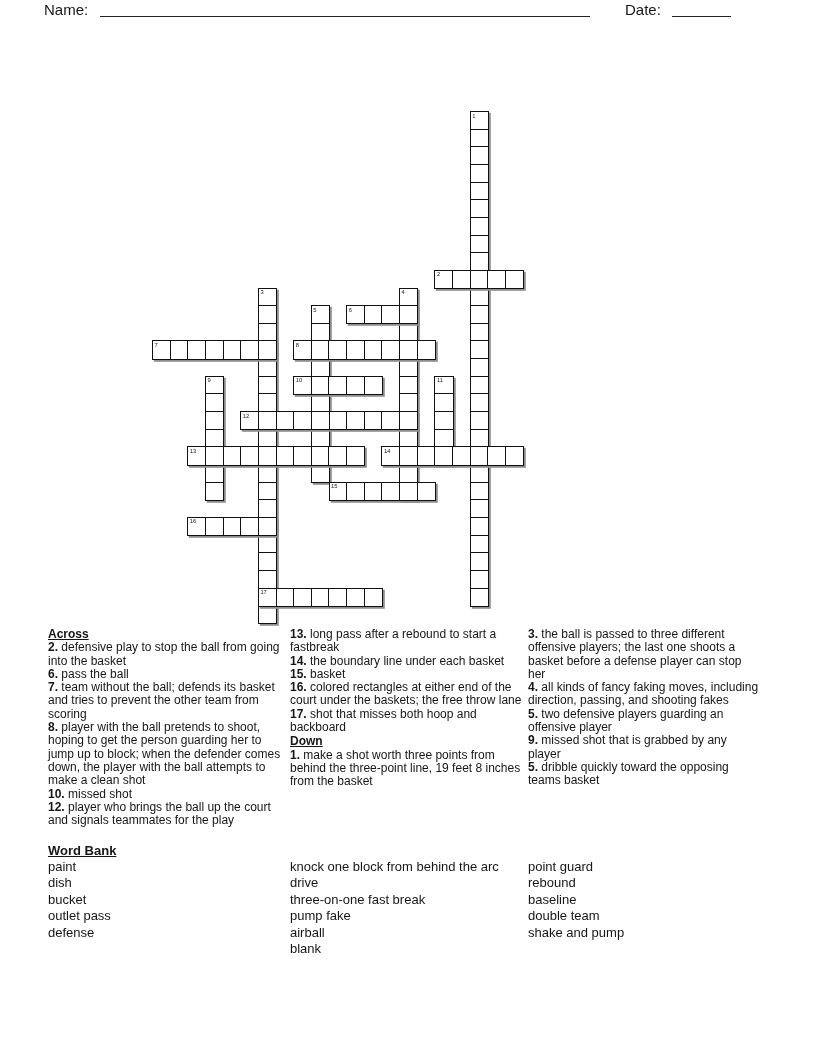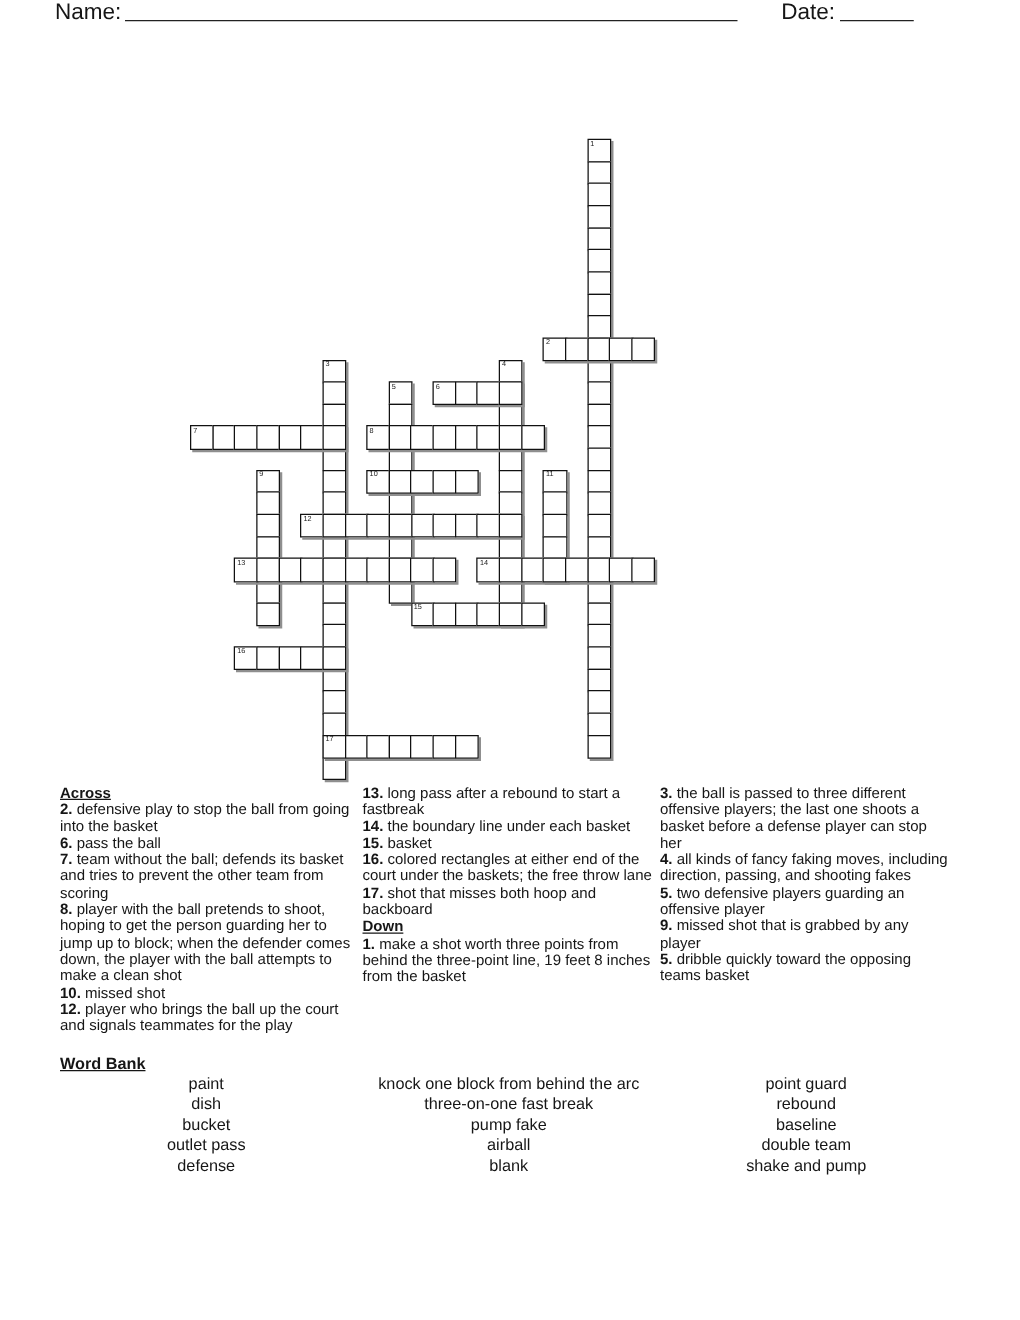--- a/index.html
+++ b/index.html
@@ -11,21 +11,21 @@
   .page{
     position:relative;
     width:816px;
     height:1056px;
     background:#fff;
     overflow:hidden;
     font-family:"Liberation Sans","DejaVu Sans",sans-serif;
     color:var(--text);
   }
   
-  .hdr-label{position:absolute;top:1px;font-size:18px;line-height:17px;color:var(--text);}
+  .hdr-label{position:absolute;top:1px;font-size:15px;line-height:17px;color:var(--text);}
   #name-label{left:44px;}
   #date-label{left:625px;}
   .blank-line{position:absolute;top:16px;border-bottom:1.4px solid #222;height:0;}
   #name-line{left:100px;width:490px;}
   #date-line{left:672px;width:59px;}
   
   .title-wrap{position:absolute;top:38px;left:0;width:816px;text-align:center;}
   .title-wrap span{
     display:inline-block;
     font-size:58px;
@@ -58,21 +58,21 @@
   .clue-header{font-weight:bold;text-decoration:underline;}
   .clue-col .clue-header + .clue{margin-top:0;}
   .section + .section{margin-top:1px;}
   .clue b{font-weight:bold;}
   
   #wb-header{
     position:absolute;left:48px;top:844px;
     font-size:13px;line-height:14px;font-weight:bold;text-decoration:underline;
   }
   #wordbank{position:absolute;left:48px;top:859px;font-size:13px;line-height:16.4px;}
-  .wb-col{position:absolute;top:0;width:234px;text-align:center;}
+  .wb-col{position:absolute;top:0;width:234px;}
   .wb-col:nth-child(1){left:0;}
   .wb-col:nth-child(2){left:242px;}
   .wb-col:nth-child(3){left:480px;}
 </style>
 </head>
 <body>
 
 <div class="page">
 
   <span class="hdr-label" id="name-label">Name:</span>
@@ -348,20 +348,21 @@
   <div id="wordbank">
       <div class="wb-col">
         <div class="wb-item">paint</div>
         <div class="wb-item">dish</div>
         <div class="wb-item">bucket</div>
         <div class="wb-item">outlet pass</div>
         <div class="wb-item">defense</div>
       </div>
       <div class="wb-col">
         <div class="wb-item">knock one block from behind the arc</div>
+        <div class="wb-item">drive</div>
         <div class="wb-item">three-on-one fast break</div>
         <div class="wb-item">pump fake</div>
         <div class="wb-item">airball</div>
         <div class="wb-item">blank</div>
       </div>
       <div class="wb-col">
         <div class="wb-item">point guard</div>
         <div class="wb-item">rebound</div>
         <div class="wb-item">baseline</div>
         <div class="wb-item">double team</div>

